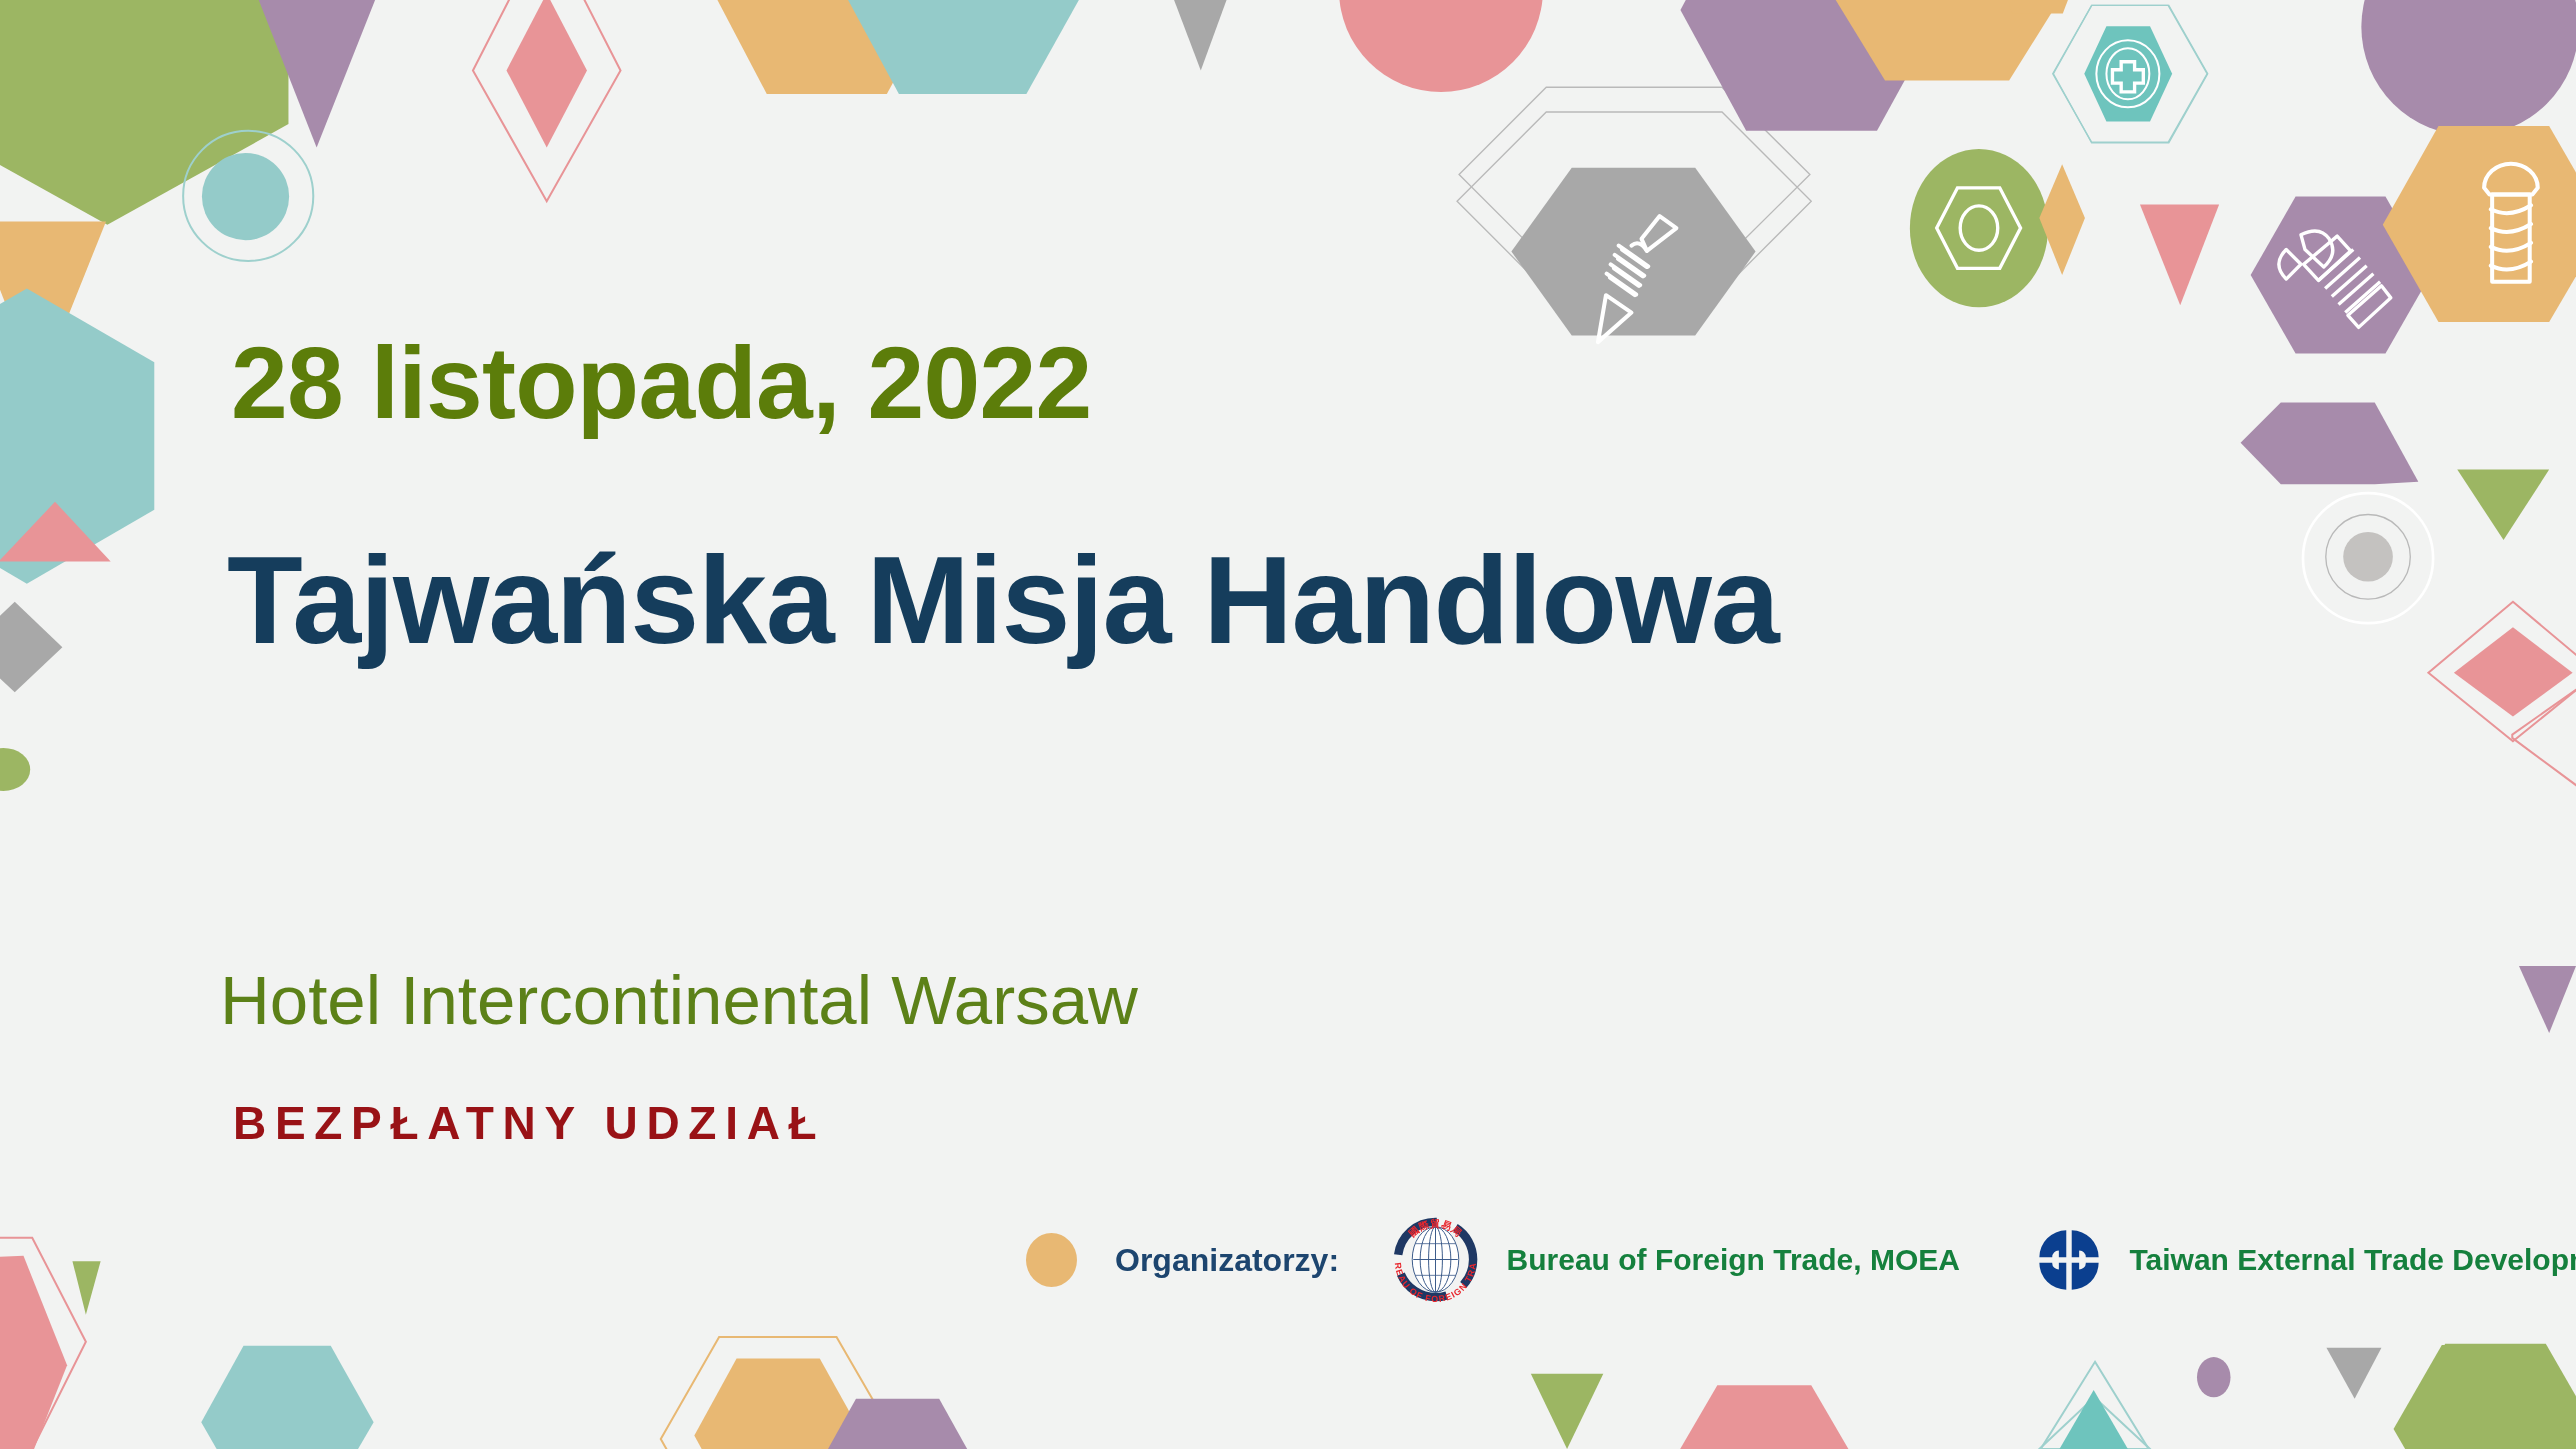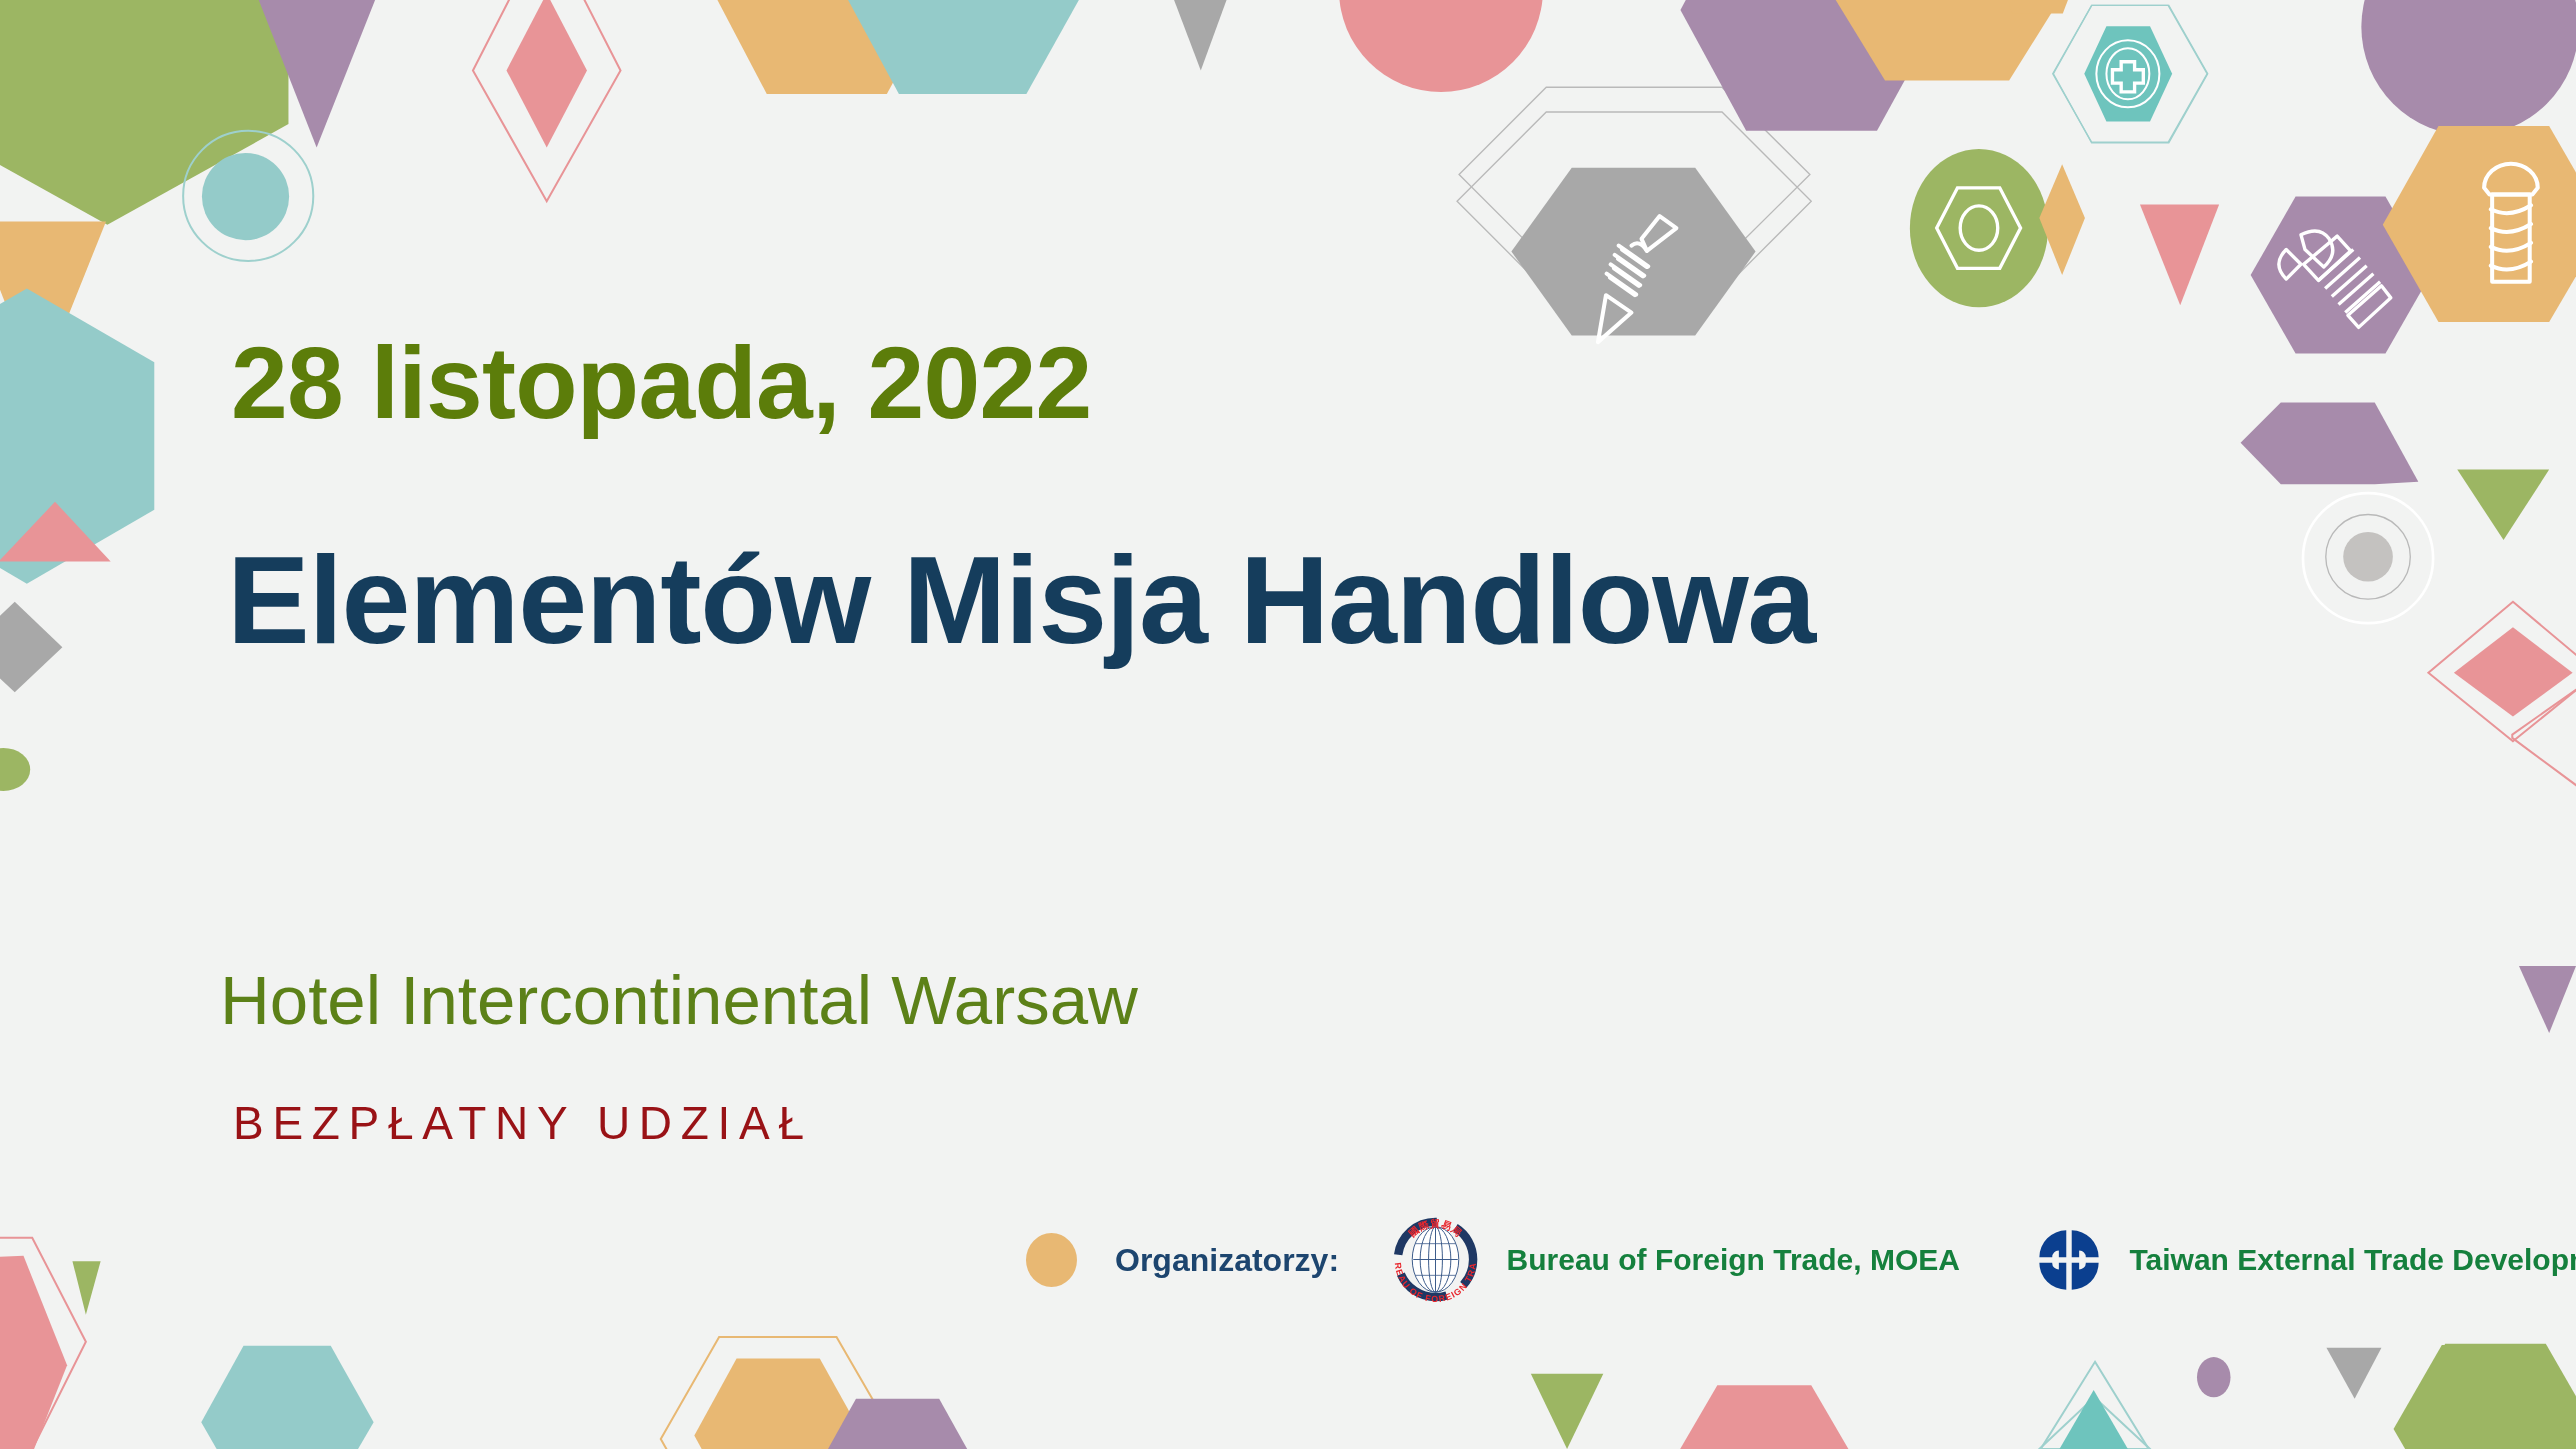--- a/index.html
+++ b/index.html
@@ -36,21 +36,21 @@
   .venue{
     position:absolute;left:220px;top:966px;
     font-size:69px;line-height:1;
     font-weight:400;
     color:#5c8118;
     white-space:nowrap;
   }
   .free{
     position:absolute;left:233px;top:1100px;
     font-size:46px;line-height:1;
-    font-weight:400;
+    font-weight:700;
     color:#991216;
     letter-spacing:8.7px;
     white-space:nowrap;
   }
 
   
   .org-row{
     position:absolute;left:1026px;top:1216px;
     display:flex;align-items:center;height:87px;
   }
@@ -201,21 +201,21 @@
     <polygon points="3468,2009 3550,2009 3510,2085" fill="#a8a8a8"></polygon>
     <polygon points="3640,2005 3790,2005 3862,2130 3790,2255 3640,2255 3568,2130" fill="#9cb663"></polygon>
     <polygon points="3645,2003 3795,2003 3868,2130 3795,2258 3645,2258 3572,2130" fill="#9cb663"></polygon>
   </svg>
 
   <div id="content">
 
     <div class="date-line">28 listopada, 2022</div>
 
     <div class="headline">
-      <span class="hl-1">Elementów Misja Handlowa</span>
+      <span class="hl-1">Tajwańska Misja Handlowa</span>
     </div>
 
     <div class="venue">Hotel Intercontinental Warsaw</div>
 
     <div class="free">BEZPŁATNY UDZIAŁ</div>
 
     <div class="org-row">
 
       <div class="org-dot"></div>
 

